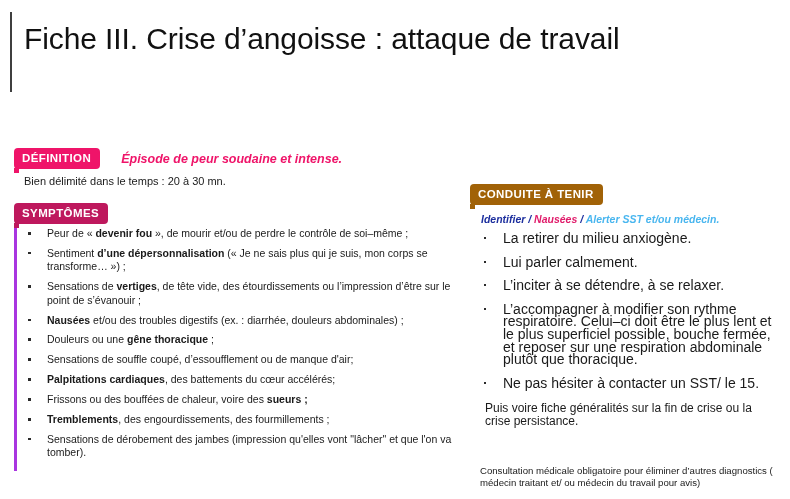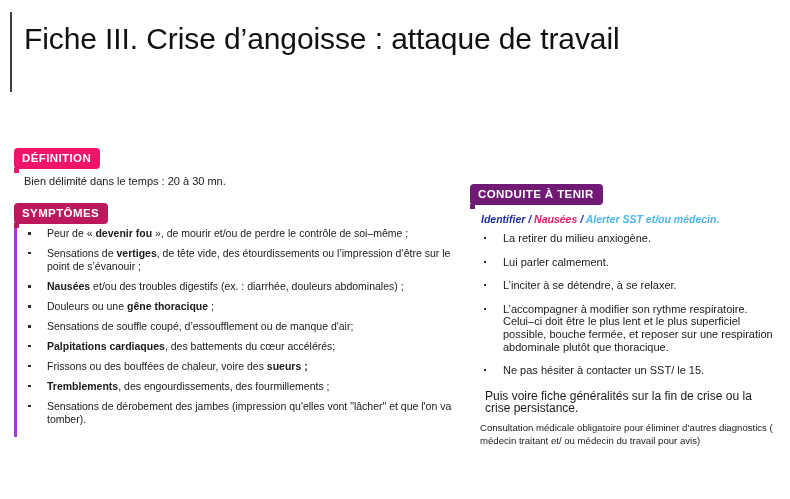--- a/index.html
+++ b/index.html
@@ -60,21 +60,21 @@
     content: "";
     position: absolute;
     left: 0;
     bottom: -4px;
     width: 5px;
     height: 5px;
     background: inherit;
   }
   .badge-pink  { background: #ef1469; }
   .badge-purple{ background: #be185d; }
-  .badge-blue  { background: #701a75; }
+  .badge-blue  { background: #a16207; }
 
   
   .left-col {
     position: absolute;
     left: 14px;
     top: 148px;
     width: 440px;
   }
 
   .def-head {
@@ -162,21 +162,21 @@
   .c-alerter    { color: #49b6ef; }
 
   ul.bullets-r {
     margin: 0;
     padding: 4px 0 2px 0;
     list-style: none;
     flex: 1 1 auto;
   }
   ul.bullets-r > li {
     position: relative;
-    font-size: 11px;
+    font-size: 14px;
     line-height: 12.6px;
     color: #1a1a1a;
     padding-left: 30px;
     margin-bottom: 11px;
   }
   ul.bullets-r > li::before {
     content: "";
     position: absolute;
     left: 11px;
     top: 5px;
@@ -192,49 +192,52 @@
   }
   .ct-final {
     font-size: 9.6px;
     line-height: 12.6px;
     color: #1a1a1a;
     padding: 3px 0 3px 7px;
   }
   .right-block-2 {
     display: flex;
     align-items: flex-start;
+    margin-top: 30px;
   }
 </style>
 </head>
 <body>
 
 <div class="title-block">
   <div class="title-rule"></div>
   <div class="title-text">Fiche III. Crise d’angoisse : attaque de travail</div>
 </div>
 
 <div class="left-col">
 
   <div class="def-head">
     <span class="badge badge-pink">DÉFINITION</span>
+    <span class="def-tagline">Épisode de peur soudaine et intense.</span>
   </div>
 
   <div class="accent-row">
     <div class="accent-bar bar-pink"></div>
     <div class="def-body">Bien délimité dans le temps : 20 à 30 mn.</div>
   </div>
 
   <div class="sym-head">
     <span class="badge badge-purple">SYMPTÔMES</span>
   </div>
 
   <div class="sym-list-wrap">
     <div class="accent-bar bar-purple"></div>
     <ul class="bullets" id="symptomes-list">
         <li>Peur de « <b>devenir fou</b> », de mourir et/ou de perdre le contrôle de soi–même ;</li>
+        <li>Sentiment <b>d’une dépersonnalisation</b> (« Je ne sais plus qui je suis, mon corps se transforme… ») ;</li>
         <li>Sensations de <b>vertiges</b>, de tête vide, des étourdissements ou l’impression d’être sur le point de s’évanouir ;</li>
         <li><b>Nausées</b> et/ou des troubles digestifs (ex. : diarrhée, douleurs abdominales) ;</li>
         <li>Douleurs ou une <b>gêne thoracique</b> ;</li>
         <li>Sensations de souffle coupé, d’essoufflement ou de manque d'air;</li>
         <li><b>Palpitations cardiaques</b>, des battements du cœur accélérés;</li>
         <li>Frissons ou des bouffées de chaleur, voire des <b>sueurs ;</b></li>
         <li><b>Tremblements</b>, des engourdissements, des fourmillements ;</li>
         <li>Sensations de dérobement des jambes (impression qu'elles vont "lâcher" et que l'on va tomber).</li>
       </ul>
   </div>

